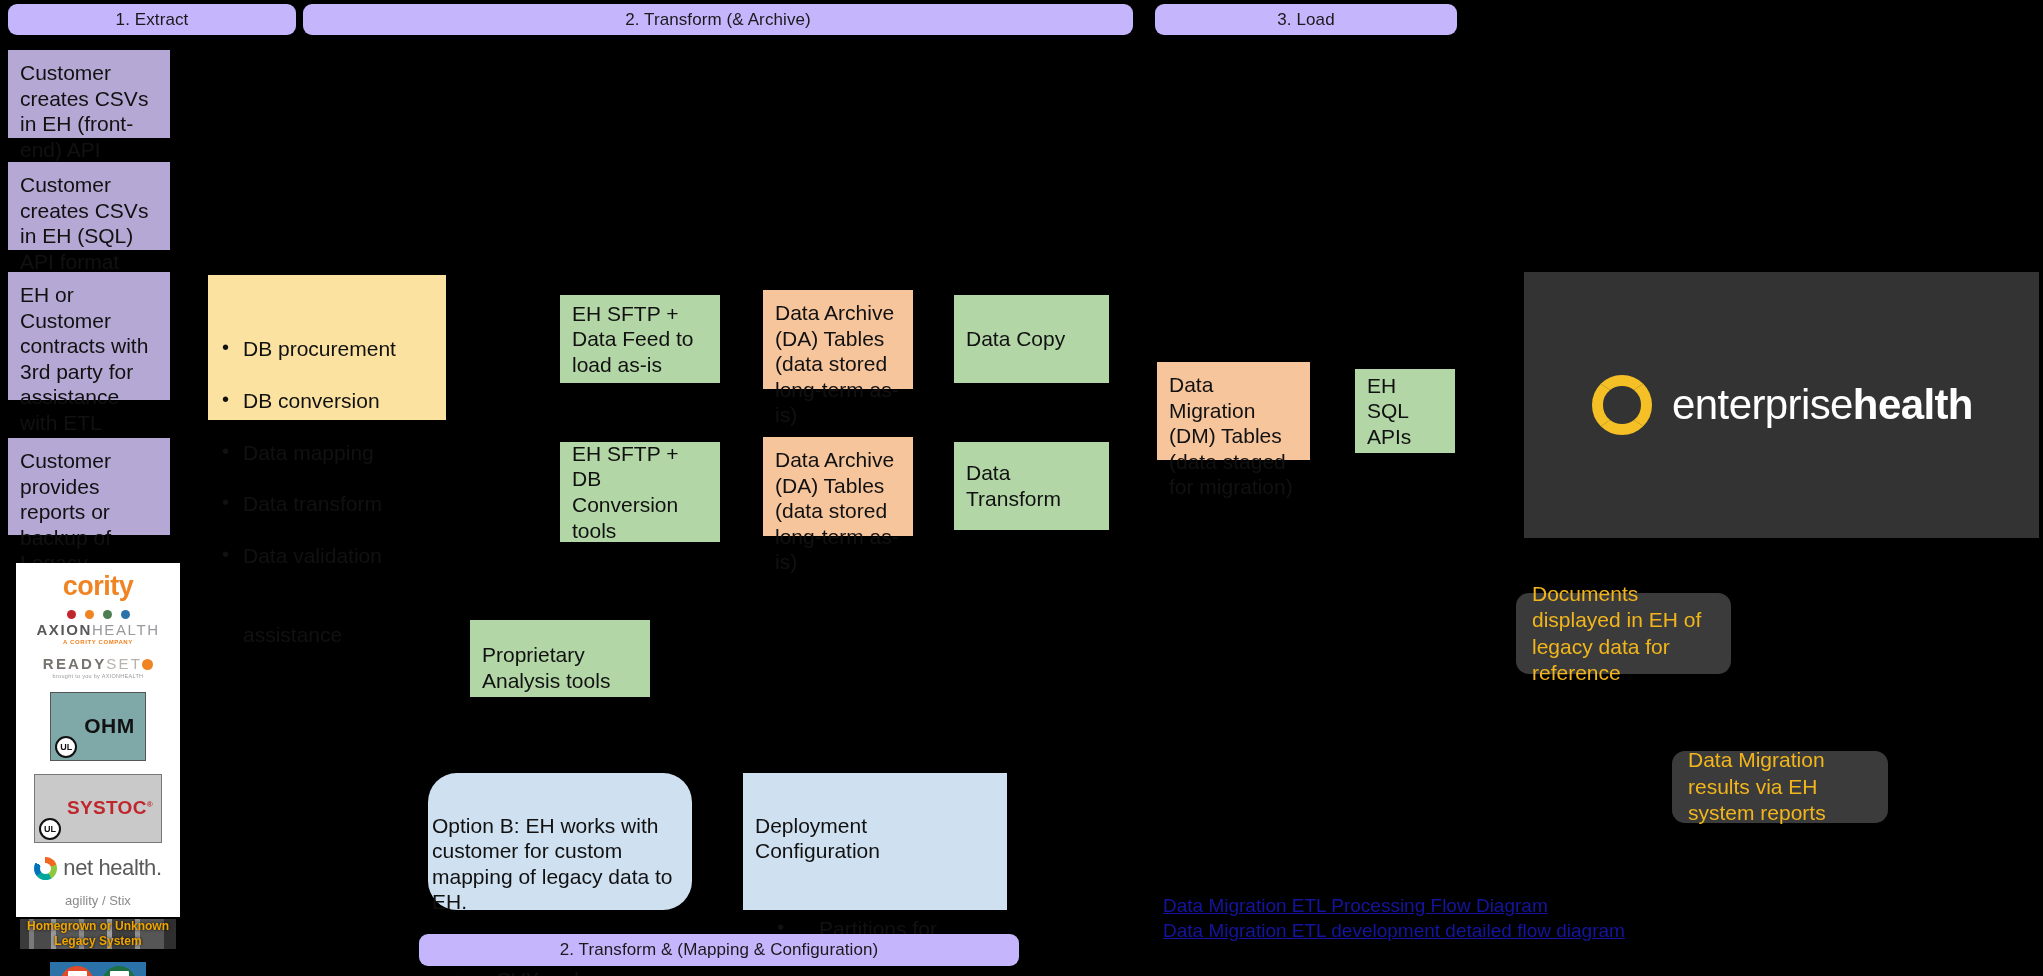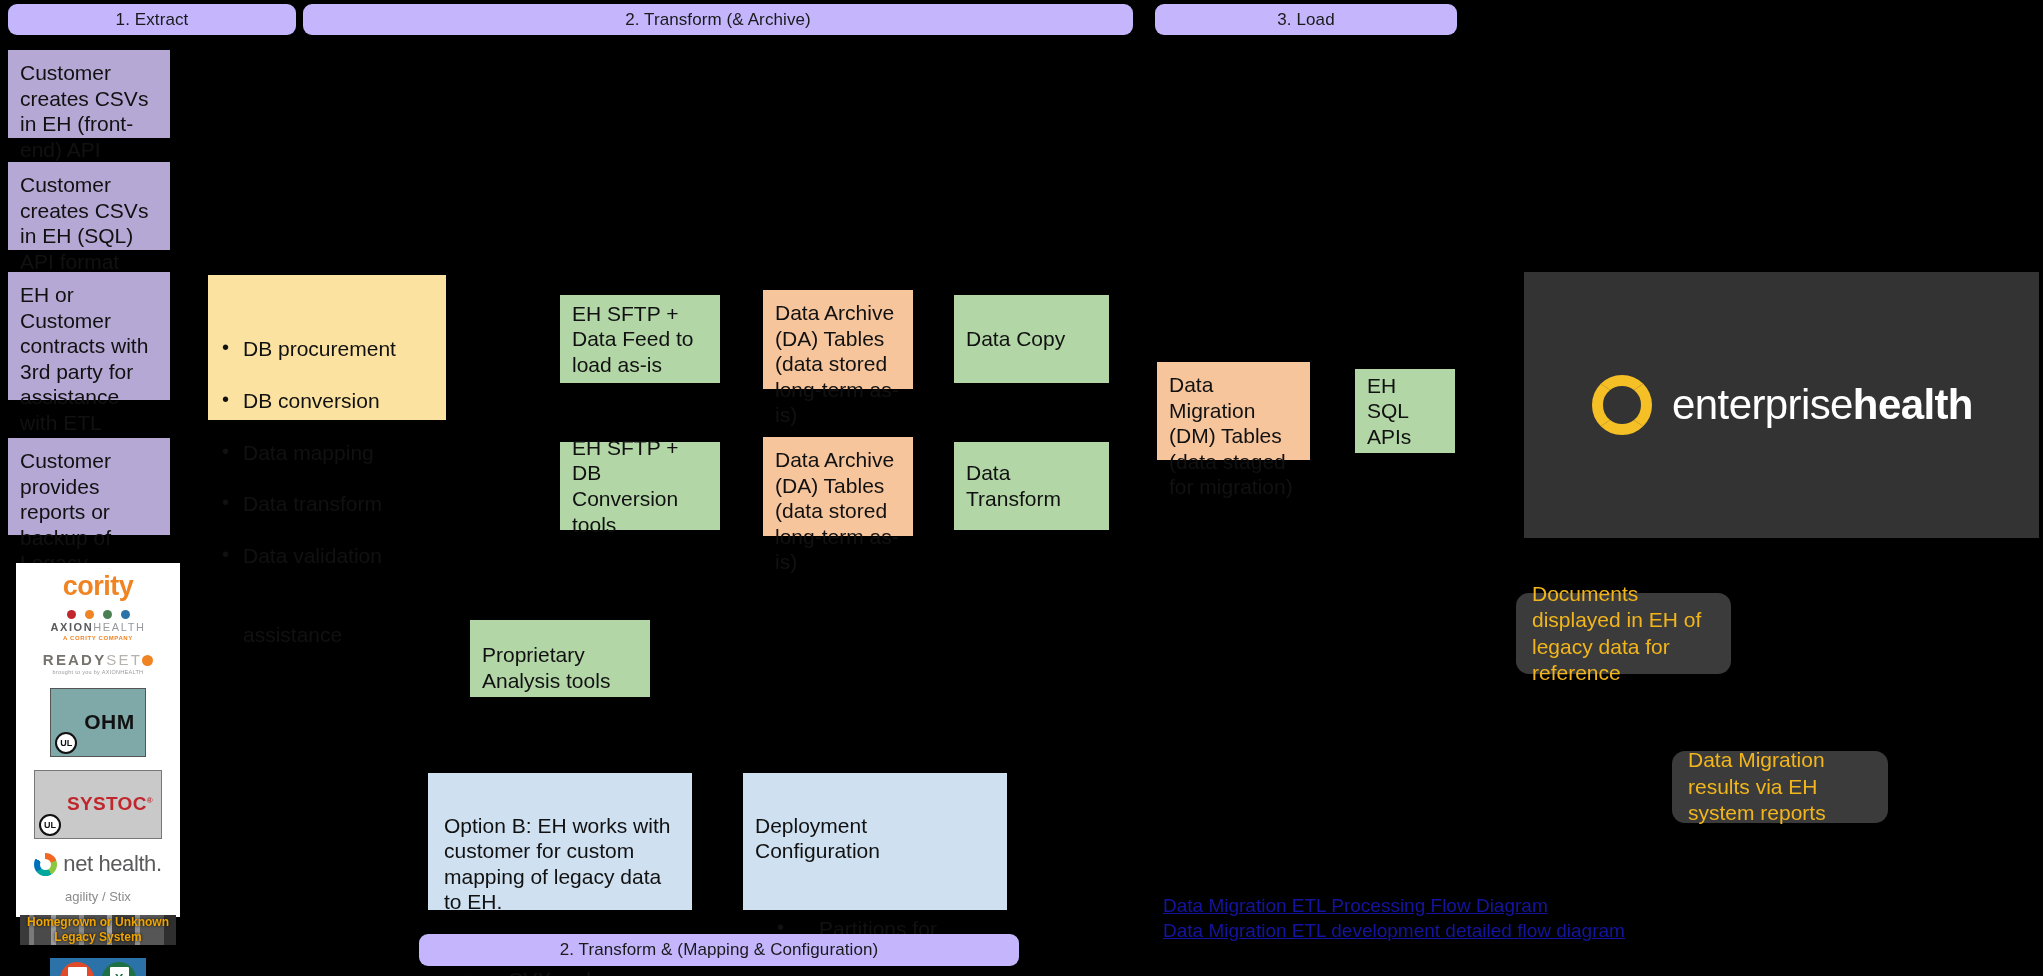--- a/index.html
+++ b/index.html
@@ -109,21 +109,21 @@
   }
   .logo-cority {
     font-size: 27px; font-weight: 700; color: #f08322;
     letter-spacing: -0.5px; line-height: 1; margin-top: 4px;
   }
   .axion-wrap { text-align: center; line-height: 1; margin-top: 7px; }
   .axion-dots { display: flex; gap: 9px; justify-content: center; margin-bottom: 3px; }
   .axion-dots i {
     width: 9px; height: 9px; border-radius: 50%; display: block;
   }
-  .axion-name { font-size: 11px; letter-spacing: 1.6px; }
+  .axion-name { font-size: 15px; letter-spacing: 1.6px; }
   .axion-name .a { color: #58585b; font-weight: 700; }
   .axion-name .h { color: #9a9a9e; font-weight: 400; }
   .axion-sub { font-size: 6px; color: #f08322; letter-spacing: .6px; font-weight: 700; margin-top: 2px;}
 
   .rss-wrap { text-align: center; line-height: 1; margin-top: 8px; }
   .rss-name { font-size: 15px; letter-spacing: 2.2px; }
   .rss-name .r { color: #77736e; font-weight: 700; }
   .rss-name .s { color: #b6b2ad; font-weight: 400; }
   .rss-dot { display:inline-block; width: 11px; height: 11px; border-radius:50%; background:#f08322; vertical-align: -1px; }
   .rss-sub { font-size: 5.5px; color: #9a9a9e; letter-spacing: .3px; margin-top: 3px; }
@@ -295,21 +295,21 @@
     </ul>
     <div class="tail" style="padding-left:27px;">assistance</div>
   </div>
 
   <div class="abs node green center-v" style="left:560px; top:295px; width:160px; height:88px;">EH SFTP + Data Feed to load as-is</div>
 
   <div class="abs node orange" style="left:763px; top:290px; width:150px; height:99px;">Data Archive (DA) Tables (data stored long-term as-is)</div>
 
   <div class="abs node green center-v" style="left:954px; top:295px; width:155px; height:88px;">Data Copy</div>
 
-  <div class="abs node green center-v" style="left:560px; top:442px; width:160px; height:88px;">EH SFTP + DB Conversion tools</div>
+  <div class="abs node green center-v" style="left:560px; top:442px; width:160px; height:100px;">EH SFTP + DB Conversion tools</div>
 
   <div class="abs node orange" style="left:763px; top:437px; width:150px; height:99px;">Data Archive (DA) Tables (data stored long-term as-is)</div>
 
   <div class="abs node green center-v" style="left:954px; top:442px; width:155px; height:88px;">Data Transform</div>
 
   <div class="abs node orange" style="left:1157px; top:362px; width:153px; height:98px;">Data Migration (DM) Tables (data staged for migration)</div>
 
   <div class="abs node green center-v" style="left:1355px; top:369px; width:100px; height:84px;">EH SQL APIs</div>
 
   <div class="abs brand-panel" style="left:1524px; top:272px; width:515px; height:266px;">
@@ -329,21 +329,21 @@
       <span class="light">enterprise</span><b>health</b>
     </div>
   </div>
 
   <div class="abs node green" style="left:470px; top:620px; width:180px; height:77px; padding-top:22px;">Proprietary Analysis tools</div>
 
   <div class="abs callout" style="left:1516px; top:593px; width:215px; height:81px;">Documents displayed in EH of legacy data for reference</div>
 
   <div class="abs callout" style="left:1672px; top:751px; width:216px; height:72px;">Data Migration results via EH system reports</div>
 
-  <div class="abs node blue" style="left:428px; top:773px; width:264px; height:137px; padding:14px 16px;">
+  <div class="abs node blue" style="left:428px; top:773px; width:264px; height:137px; padding:14px 4px;border-radius:29px;">
     <div class="lead">Option B: EH works with customer for custom mapping of legacy data to EH.</div>
     <ul class="bul wide">
       <li>CVX codes</li>
       
     </ul>
   </div>
 
   <div class="abs node blue" style="left:743px; top:773px; width:264px; height:137px; padding:14px 12px;">
     <div class="lead">Deployment Configuration</div>
     <ul class="bul wide">

